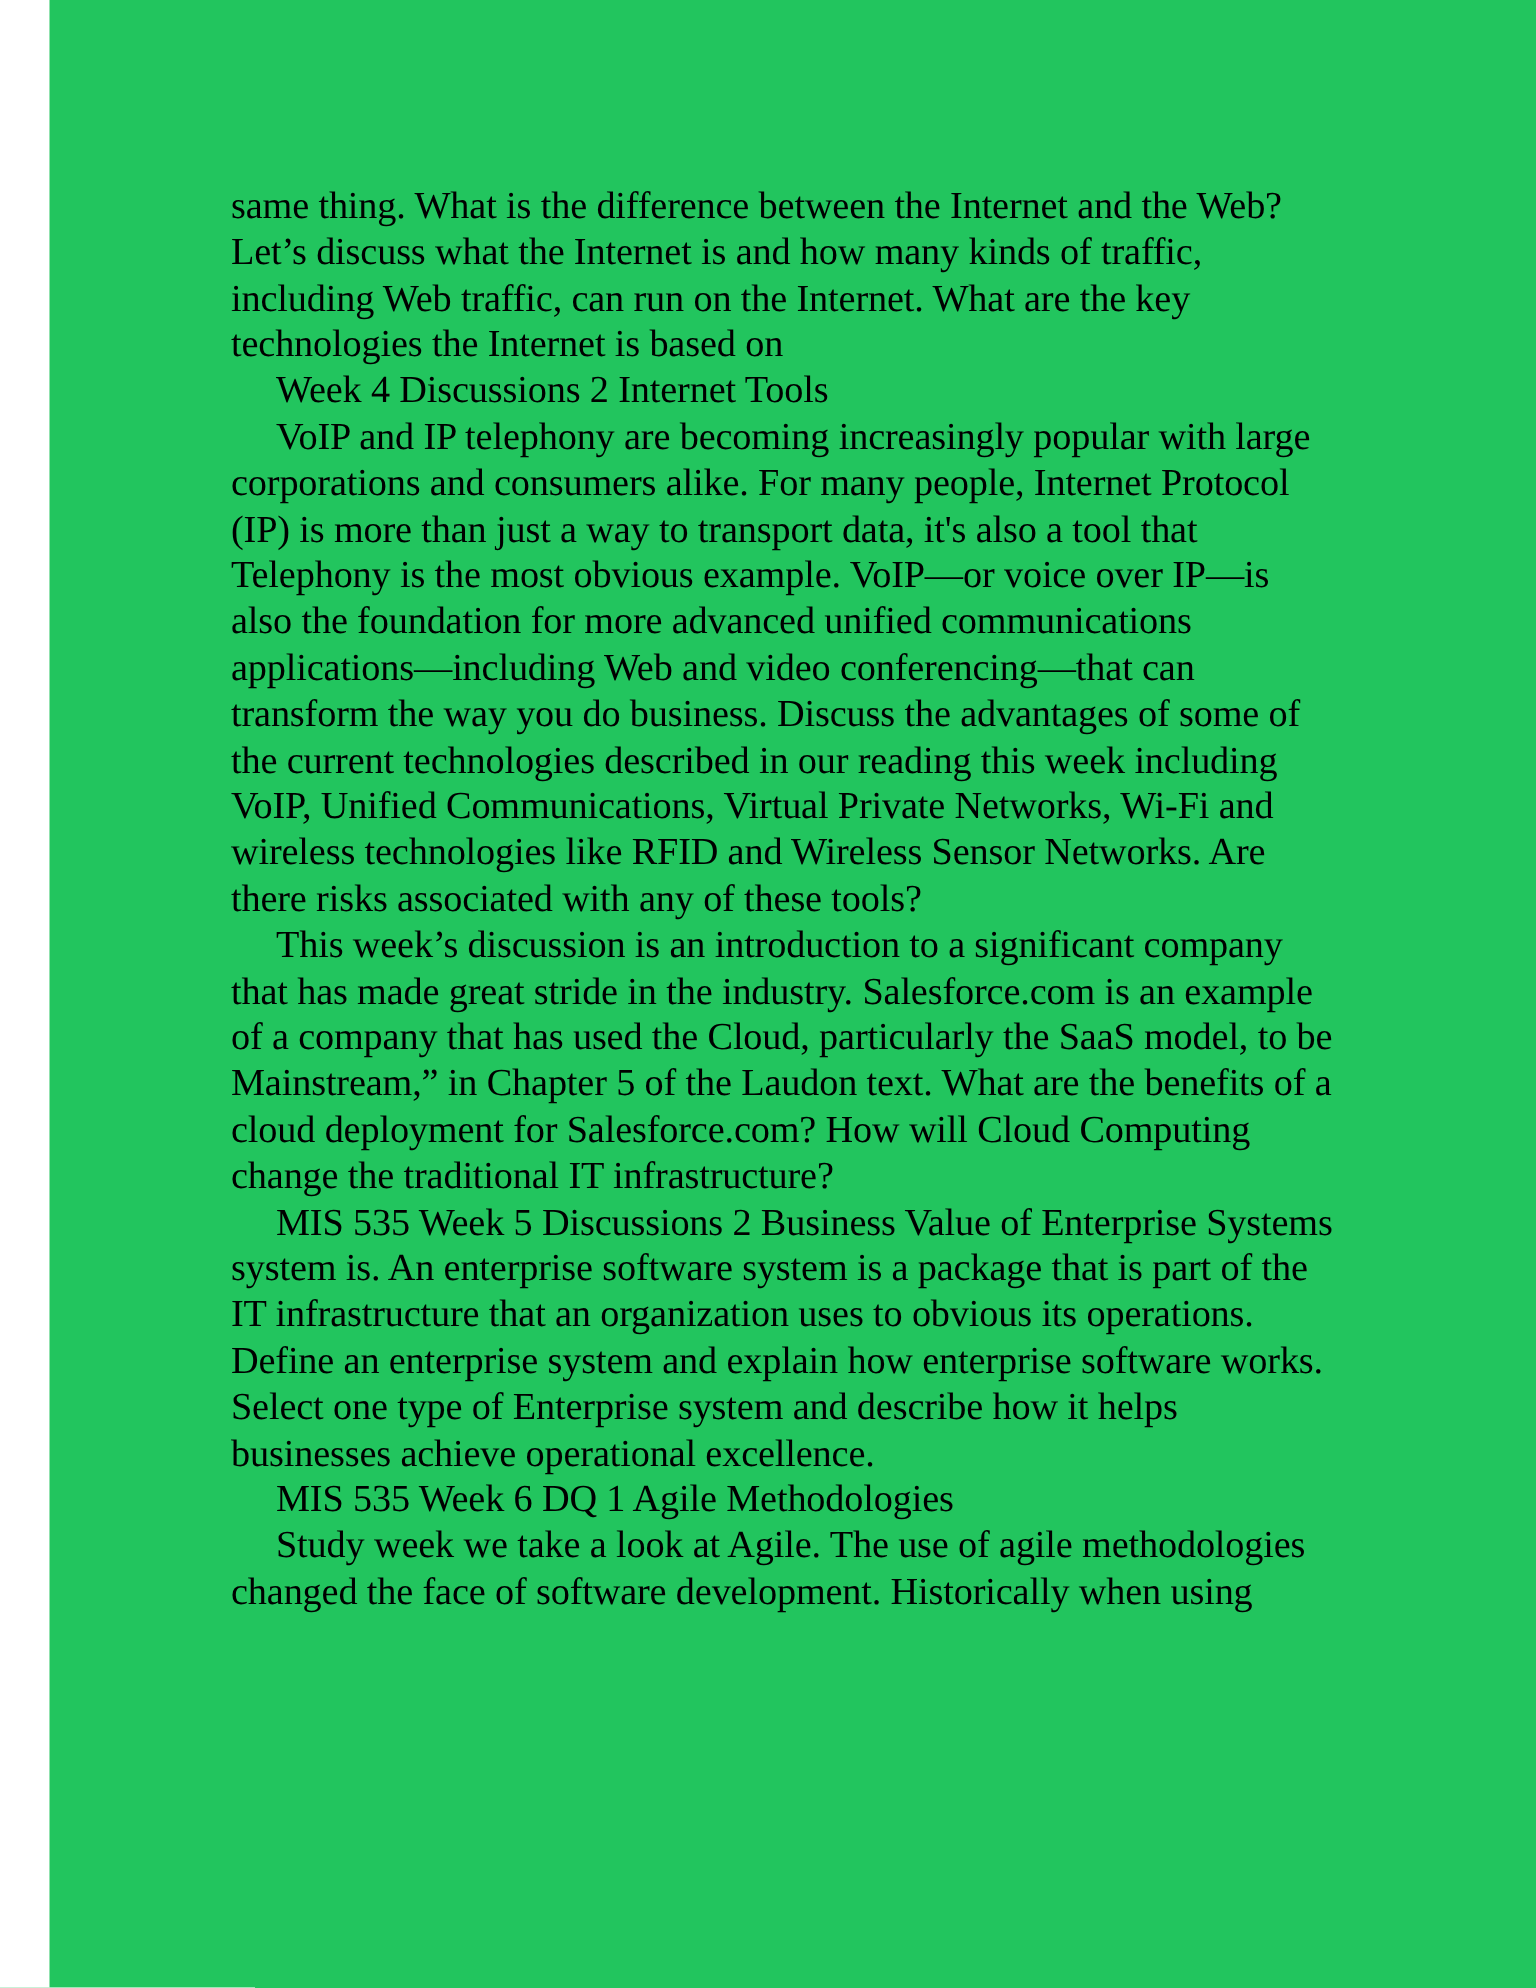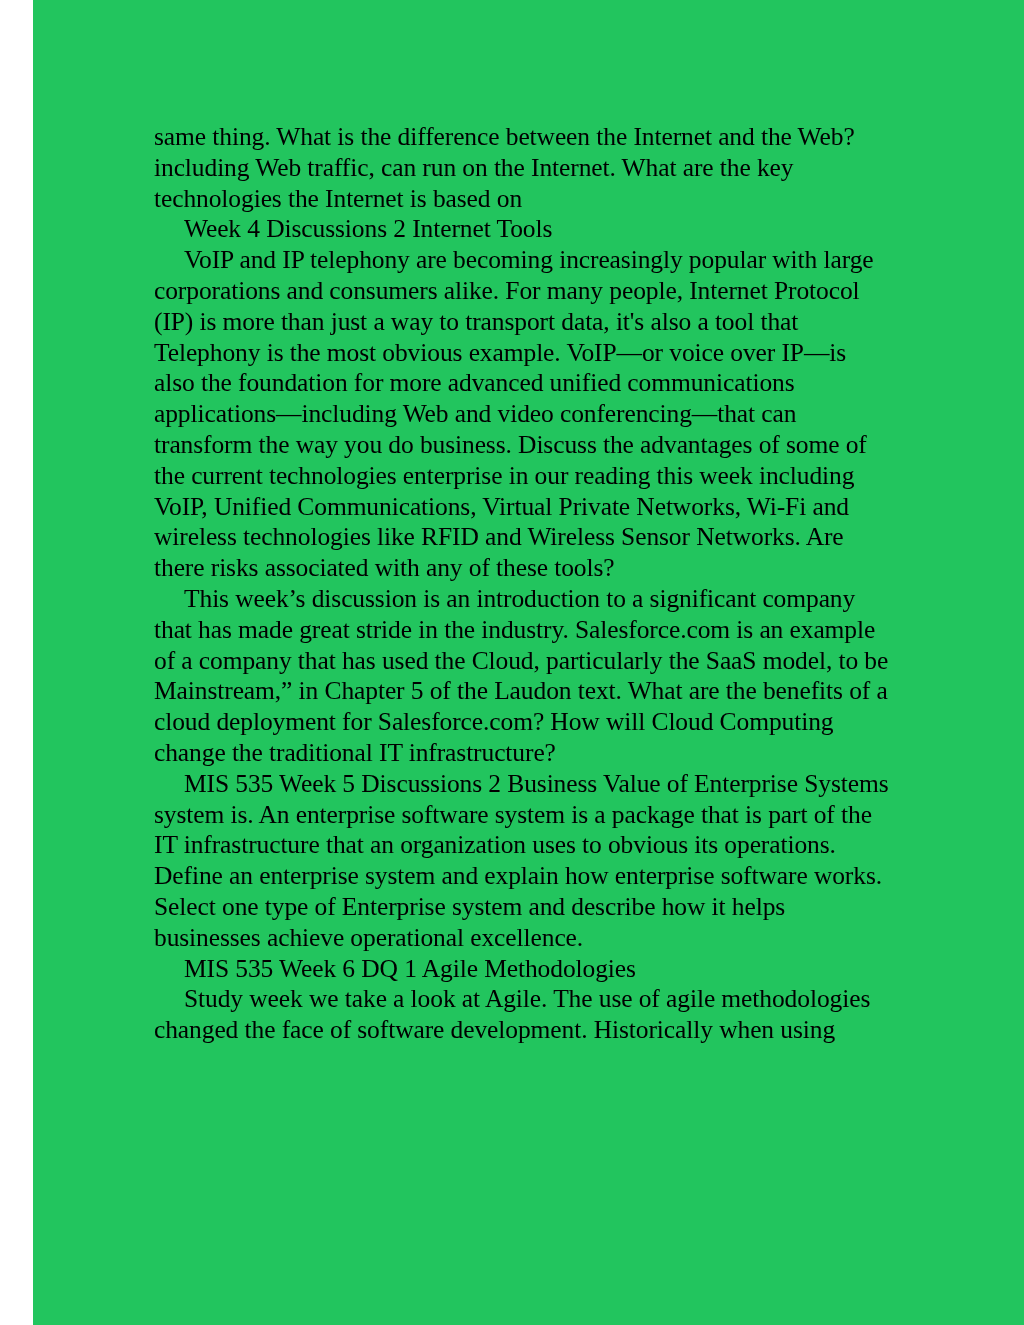--- a/index.html
+++ b/index.html
@@ -41,31 +41,32 @@
     .indent {
       padding-left: 30px;
     }
   </style>
 </head>
 <body>
 
 <div class="page">
   <div class="text-block" id="text-block">
     <span class="line">same thing. What is the difference between the Internet and the Web?</span>
+    <span class="line">Let’s discuss what the Internet is and how many kinds of traffic,</span>
     <span class="line">including Web traffic, can run on the Internet. What are the key</span>
     <span class="line">technologies the Internet is based on</span>
     <span class="line indent">Week 4 Discussions 2 Internet Tools</span>
     <span class="line indent">VoIP and IP telephony are becoming increasingly popular with large</span>
     <span class="line">corporations and consumers alike. For many people, Internet Protocol</span>
     <span class="line">(IP) is more than just a way to transport data, it's also a tool that</span>
     <span class="line">Telephony is the most obvious example. VoIP—or voice over IP—is</span>
     <span class="line">also the foundation for more advanced unified communications</span>
     <span class="line">applications—including Web and video conferencing—that can</span>
     <span class="line">transform the way you do business. Discuss the advantages of some of</span>
-    <span class="line">the current technologies enterprise in our reading this week including</span>
+    <span class="line">the current technologies described in our reading this week including</span>
     <span class="line">VoIP, Unified Communications, Virtual Private Networks, Wi-Fi and</span>
     <span class="line">wireless technologies like RFID and Wireless Sensor Networks. Are</span>
     <span class="line">there risks associated with any of these tools?</span>
     <span class="line indent">This week’s discussion is an introduction to a significant company</span>
     <span class="line">that has made great stride in the industry. Salesforce.com is an example</span>
     <span class="line">of a company that has used the Cloud, particularly the SaaS model, to be</span>
     <span class="line">Mainstream,” in Chapter 5 of the Laudon text. What are the benefits of a</span>
     <span class="line">cloud deployment for Salesforce.com? How will Cloud Computing</span>
     <span class="line">change the traditional IT infrastructure?</span>
     <span class="line indent">MIS 535 Week 5 Discussions 2 Business Value of Enterprise Systems</span>

